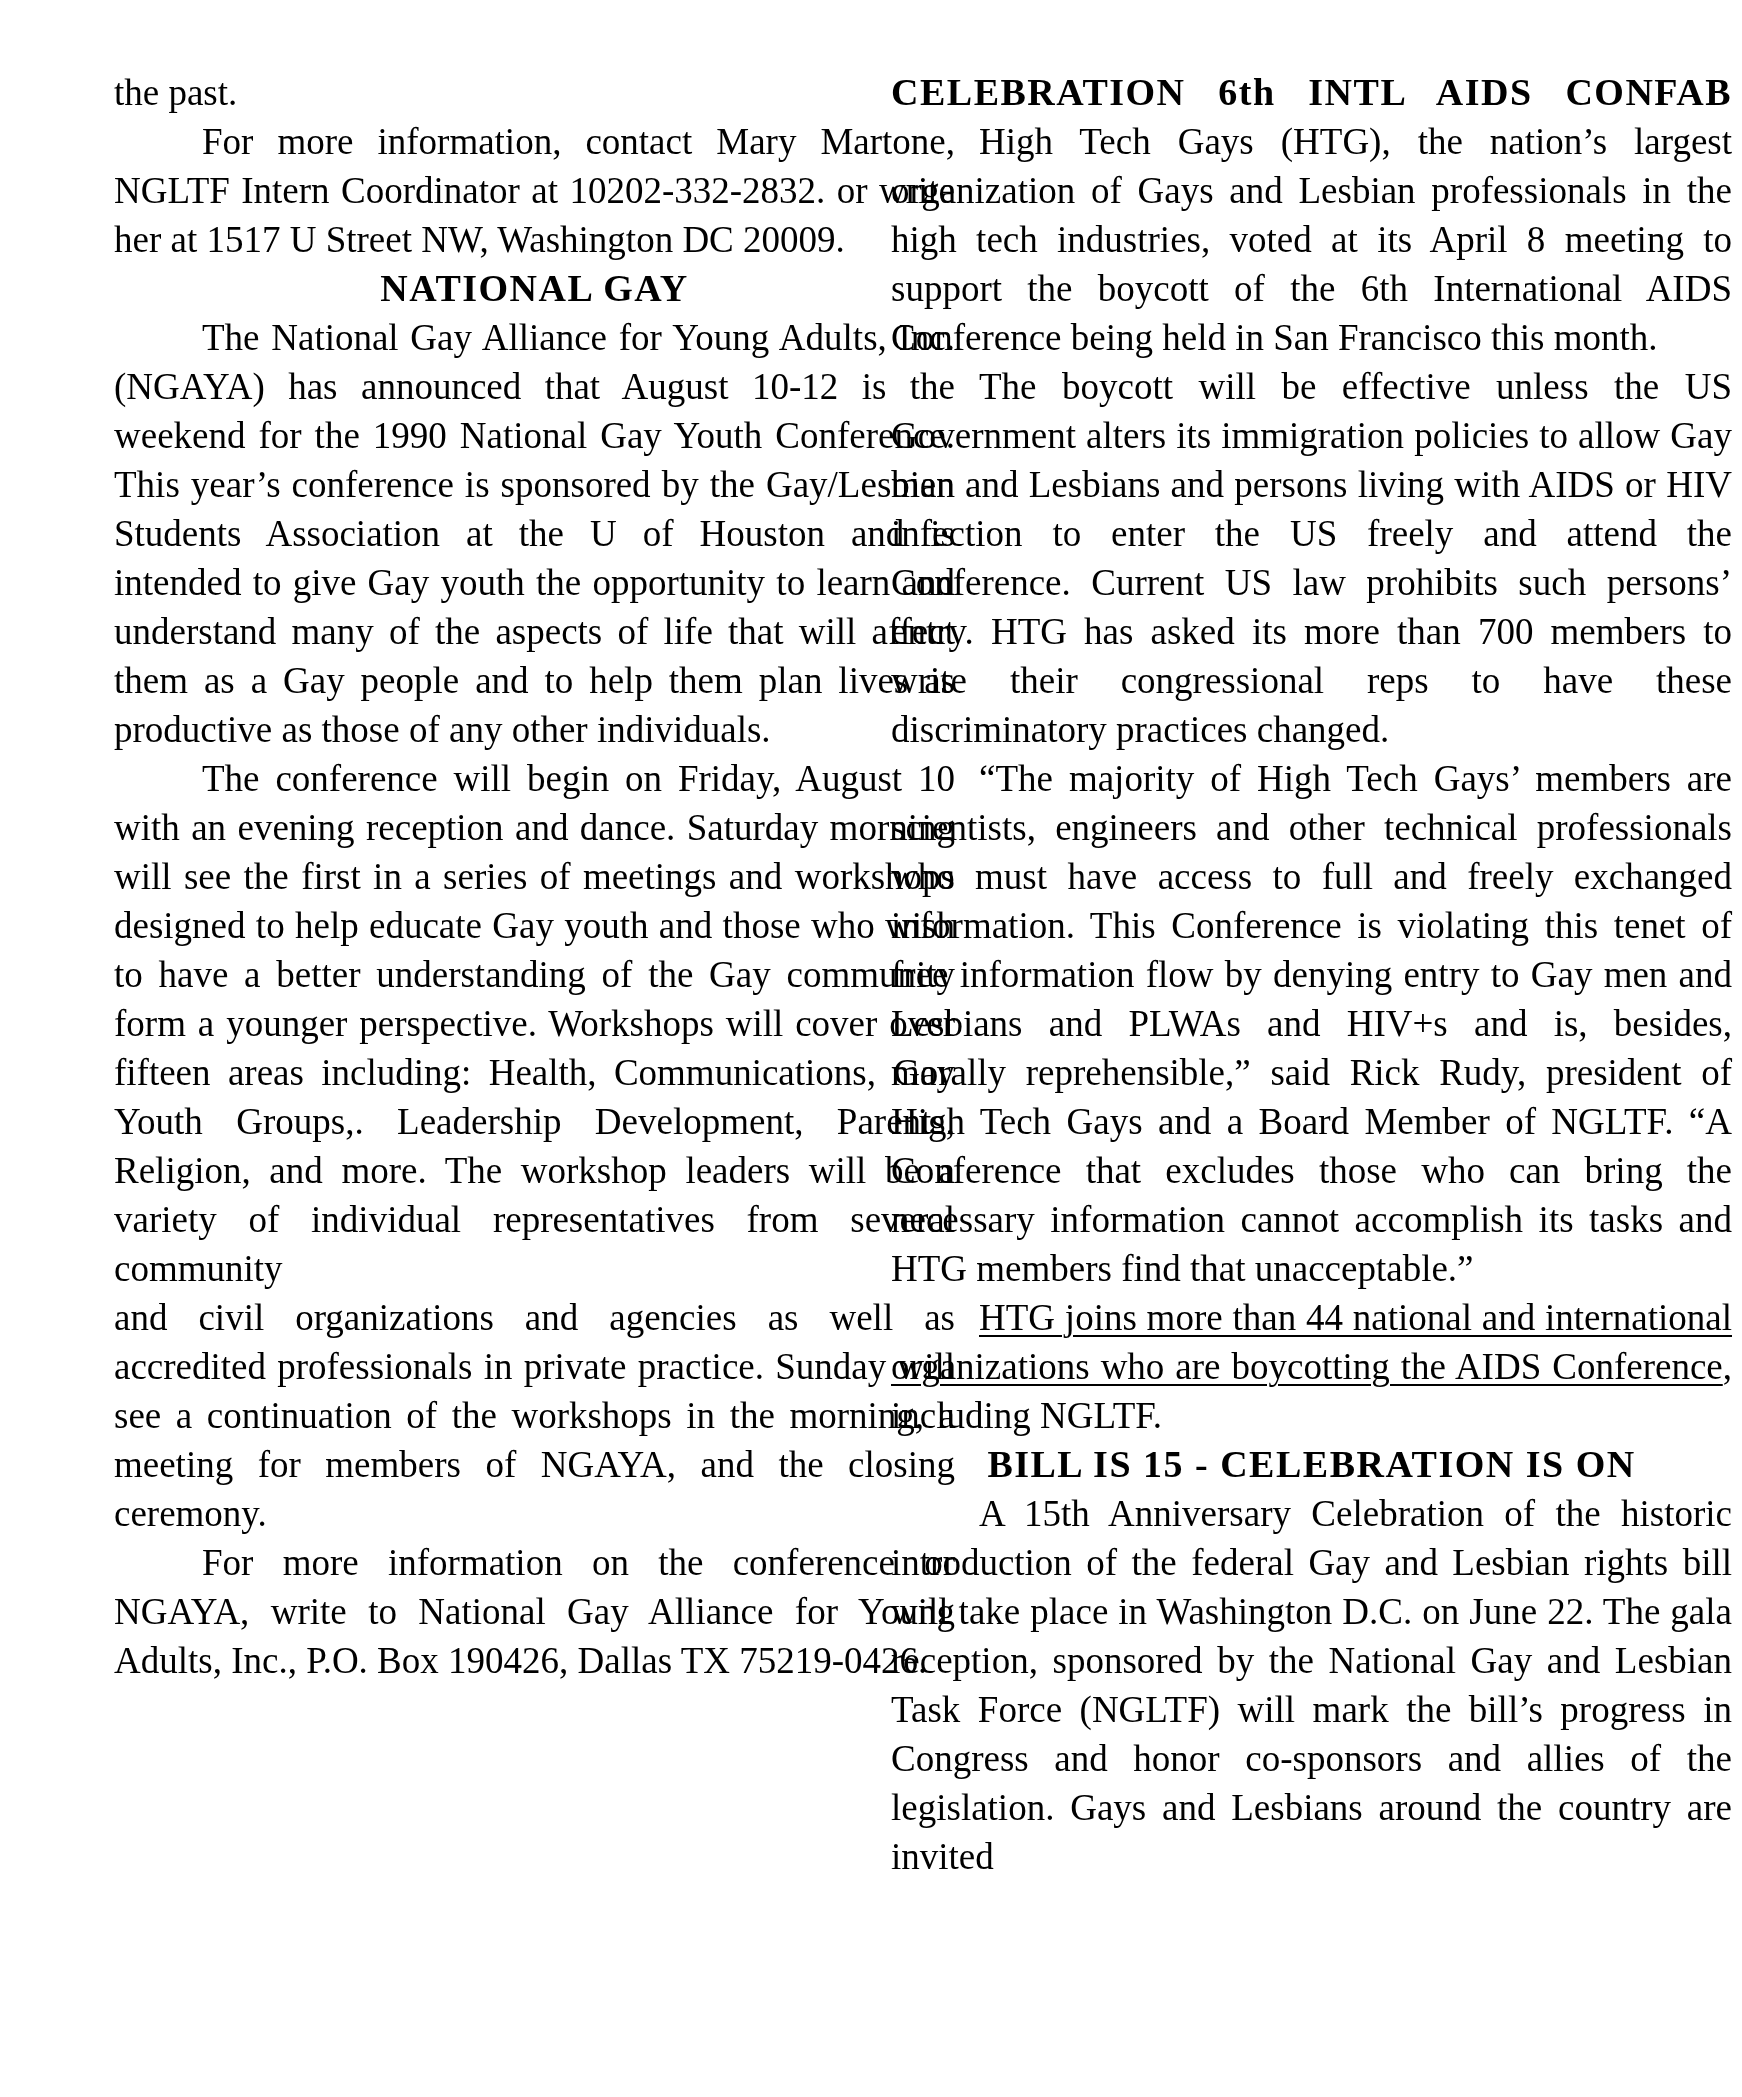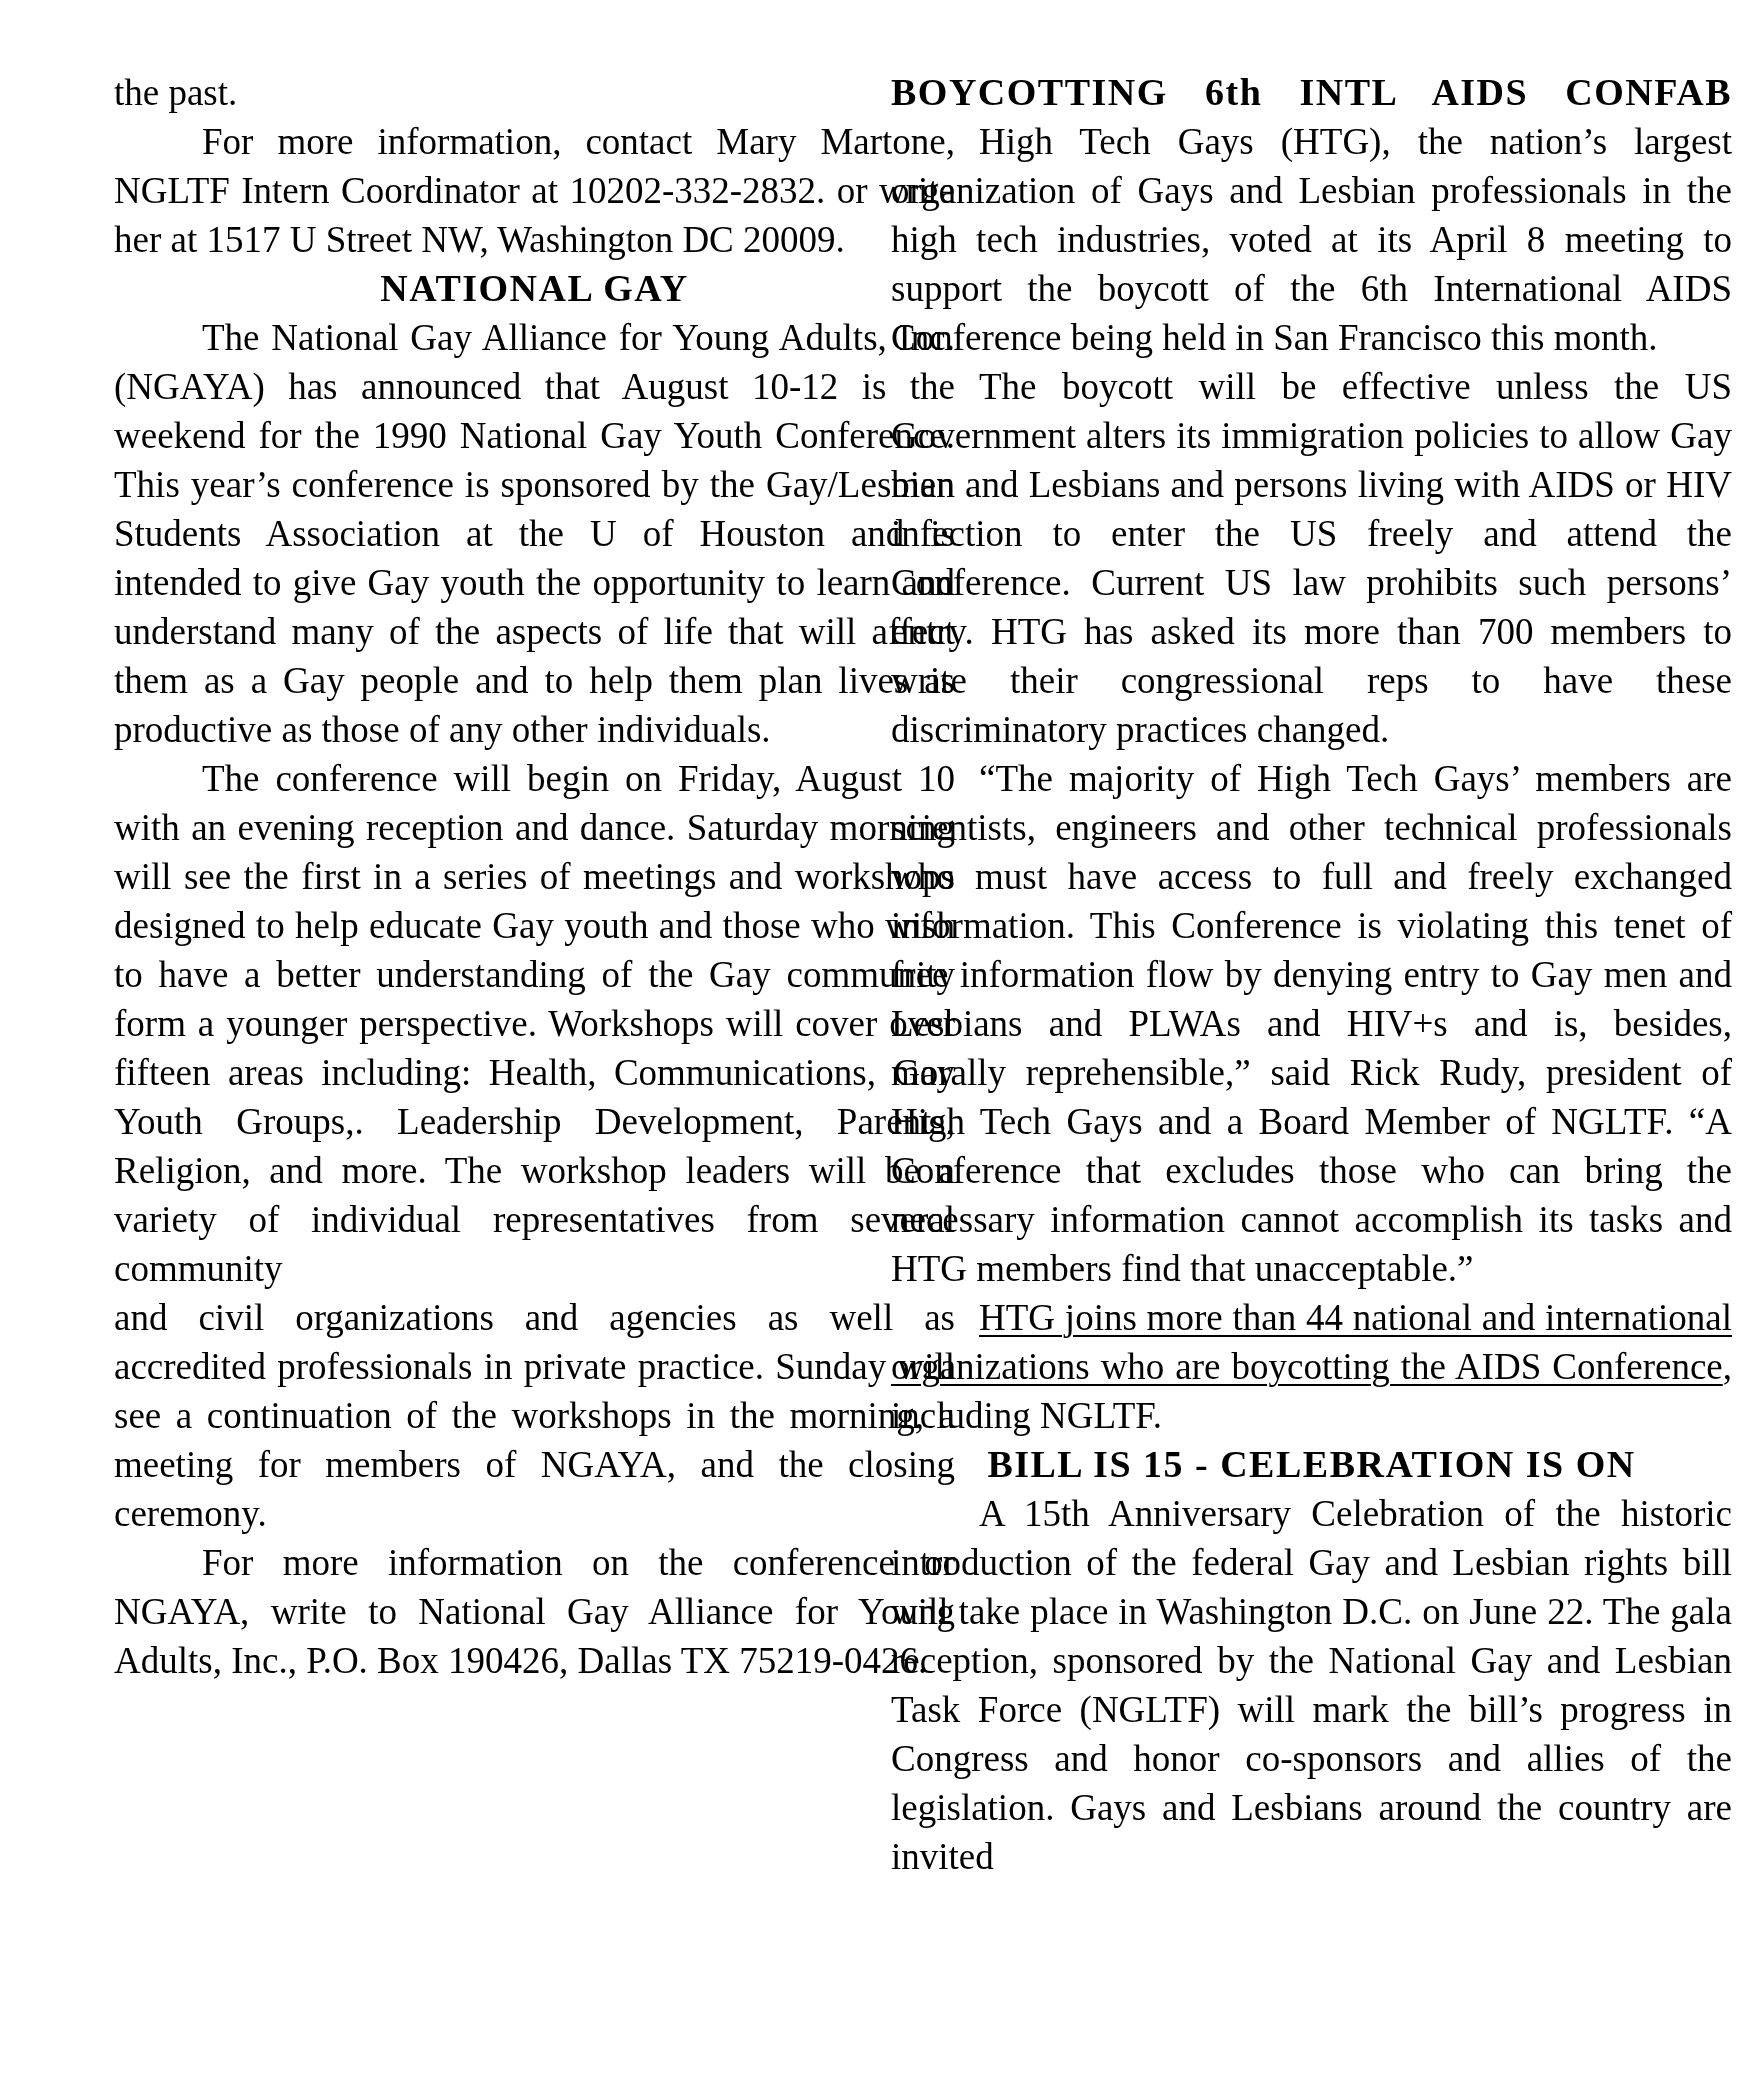--- a/index.html
+++ b/index.html
@@ -65,21 +65,21 @@
       <span>NATIONAL GAY</span><br>
     </h2>
 
     <p class="indent">The National Gay Alliance for Young Adults, Inc. (NGAYA) has announced that August 10-12 is the weekend for the 1990 National Gay Youth Conference. This year’s conference is sponsored by the Gay/Lesbian Students Association at the U of Houston and is intended to give Gay youth the opportunity to learn and understand many of the aspects of life that will affect them as a Gay people and to help them plan lives as productive as those of any other individuals.</p>
     <p class="indent nobreak-last">The conference will begin on Friday, August 10 with an evening reception and dance. Saturday morning will see the first in a series of meetings and workshops designed to help educate Gay youth and those who wish to have a better understanding of the Gay community form a younger perspective. Workshops will cover over fifteen areas including: Health, Communications, Gay Youth Groups,. Leadership Development, Parents, Religion, and more. The workshop leaders will be a variety of individual representatives from several community</p>
     <p>and civil organizations and agencies as well as accredited professionals in private practice. Sunday will see a continuation of the workshops in the morning, a meeting for members of NGAYA, and the closing ceremony.</p>
     <p class="indent">For more information on the conference or NGAYA, write to National Gay Alliance for Young Adults, Inc., P.O. Box 190426, Dallas TX 75219-0426.</p>
   </div>
 
   <div class="column col-right">
-    <h2 class="headline wide">BOYCOTTING 6th INTL AIDS CONFAB</h2>
+    <h2 class="headline wide">CELEBRATION 6th INTL AIDS CONFAB</h2>
     <p class="indent">High Tech Gays (HTG), the nation’s largest organization of Gays and Lesbian professionals in the high tech industries, voted at its April 8 meeting to support the boycott of the 6th International AIDS Conference being held in San Francisco this month.</p>
     <p class="indent">The boycott will be effective unless the US Government alters its immigration policies to allow Gay men and Lesbians and persons living with AIDS or HIV infection to enter the US freely and attend the Conference. Current US law prohibits such persons’ entry. HTG has asked its more than 700 members to write their congressional reps to have these discriminatory practices changed.</p>
     <p class="indent">“The majority of High Tech Gays’ members are scientists, engineers and other technical professionals who must have access to full and freely exchanged information. This Conference is violating this tenet of free information flow by denying entry to Gay men and Lesbians and PLWAs and HIV+s and is, besides, morally reprehensible,” said Rick Rudy, president of High Tech Gays and a Board Member of NGLTF. “A Conference that excludes those who can bring the necessary information cannot accomplish its tasks and HTG members find that unacceptable.”</p>
     <p class="indent"><span class="u">HTG joins more than 44 national and international organizations who are boycotting the AIDS Conference</span><span>, including NGLTF.</span></p>
 
     <h2 class="headline">BILL IS 15 - CELEBRATION IS ON</h2>
     <p class="indent">A 15th Anniversary Celebration  of the historic introduction of the federal Gay and Lesbian rights bill will take place in Washington D.C. on June 22. The gala reception, sponsored by the National Gay and Lesbian Task Force (NGLTF) will mark the bill’s progress in Congress and honor co-sponsors and allies of the legislation. Gays and Lesbians around the country are invited</p>
   </div>
 
 </div>

